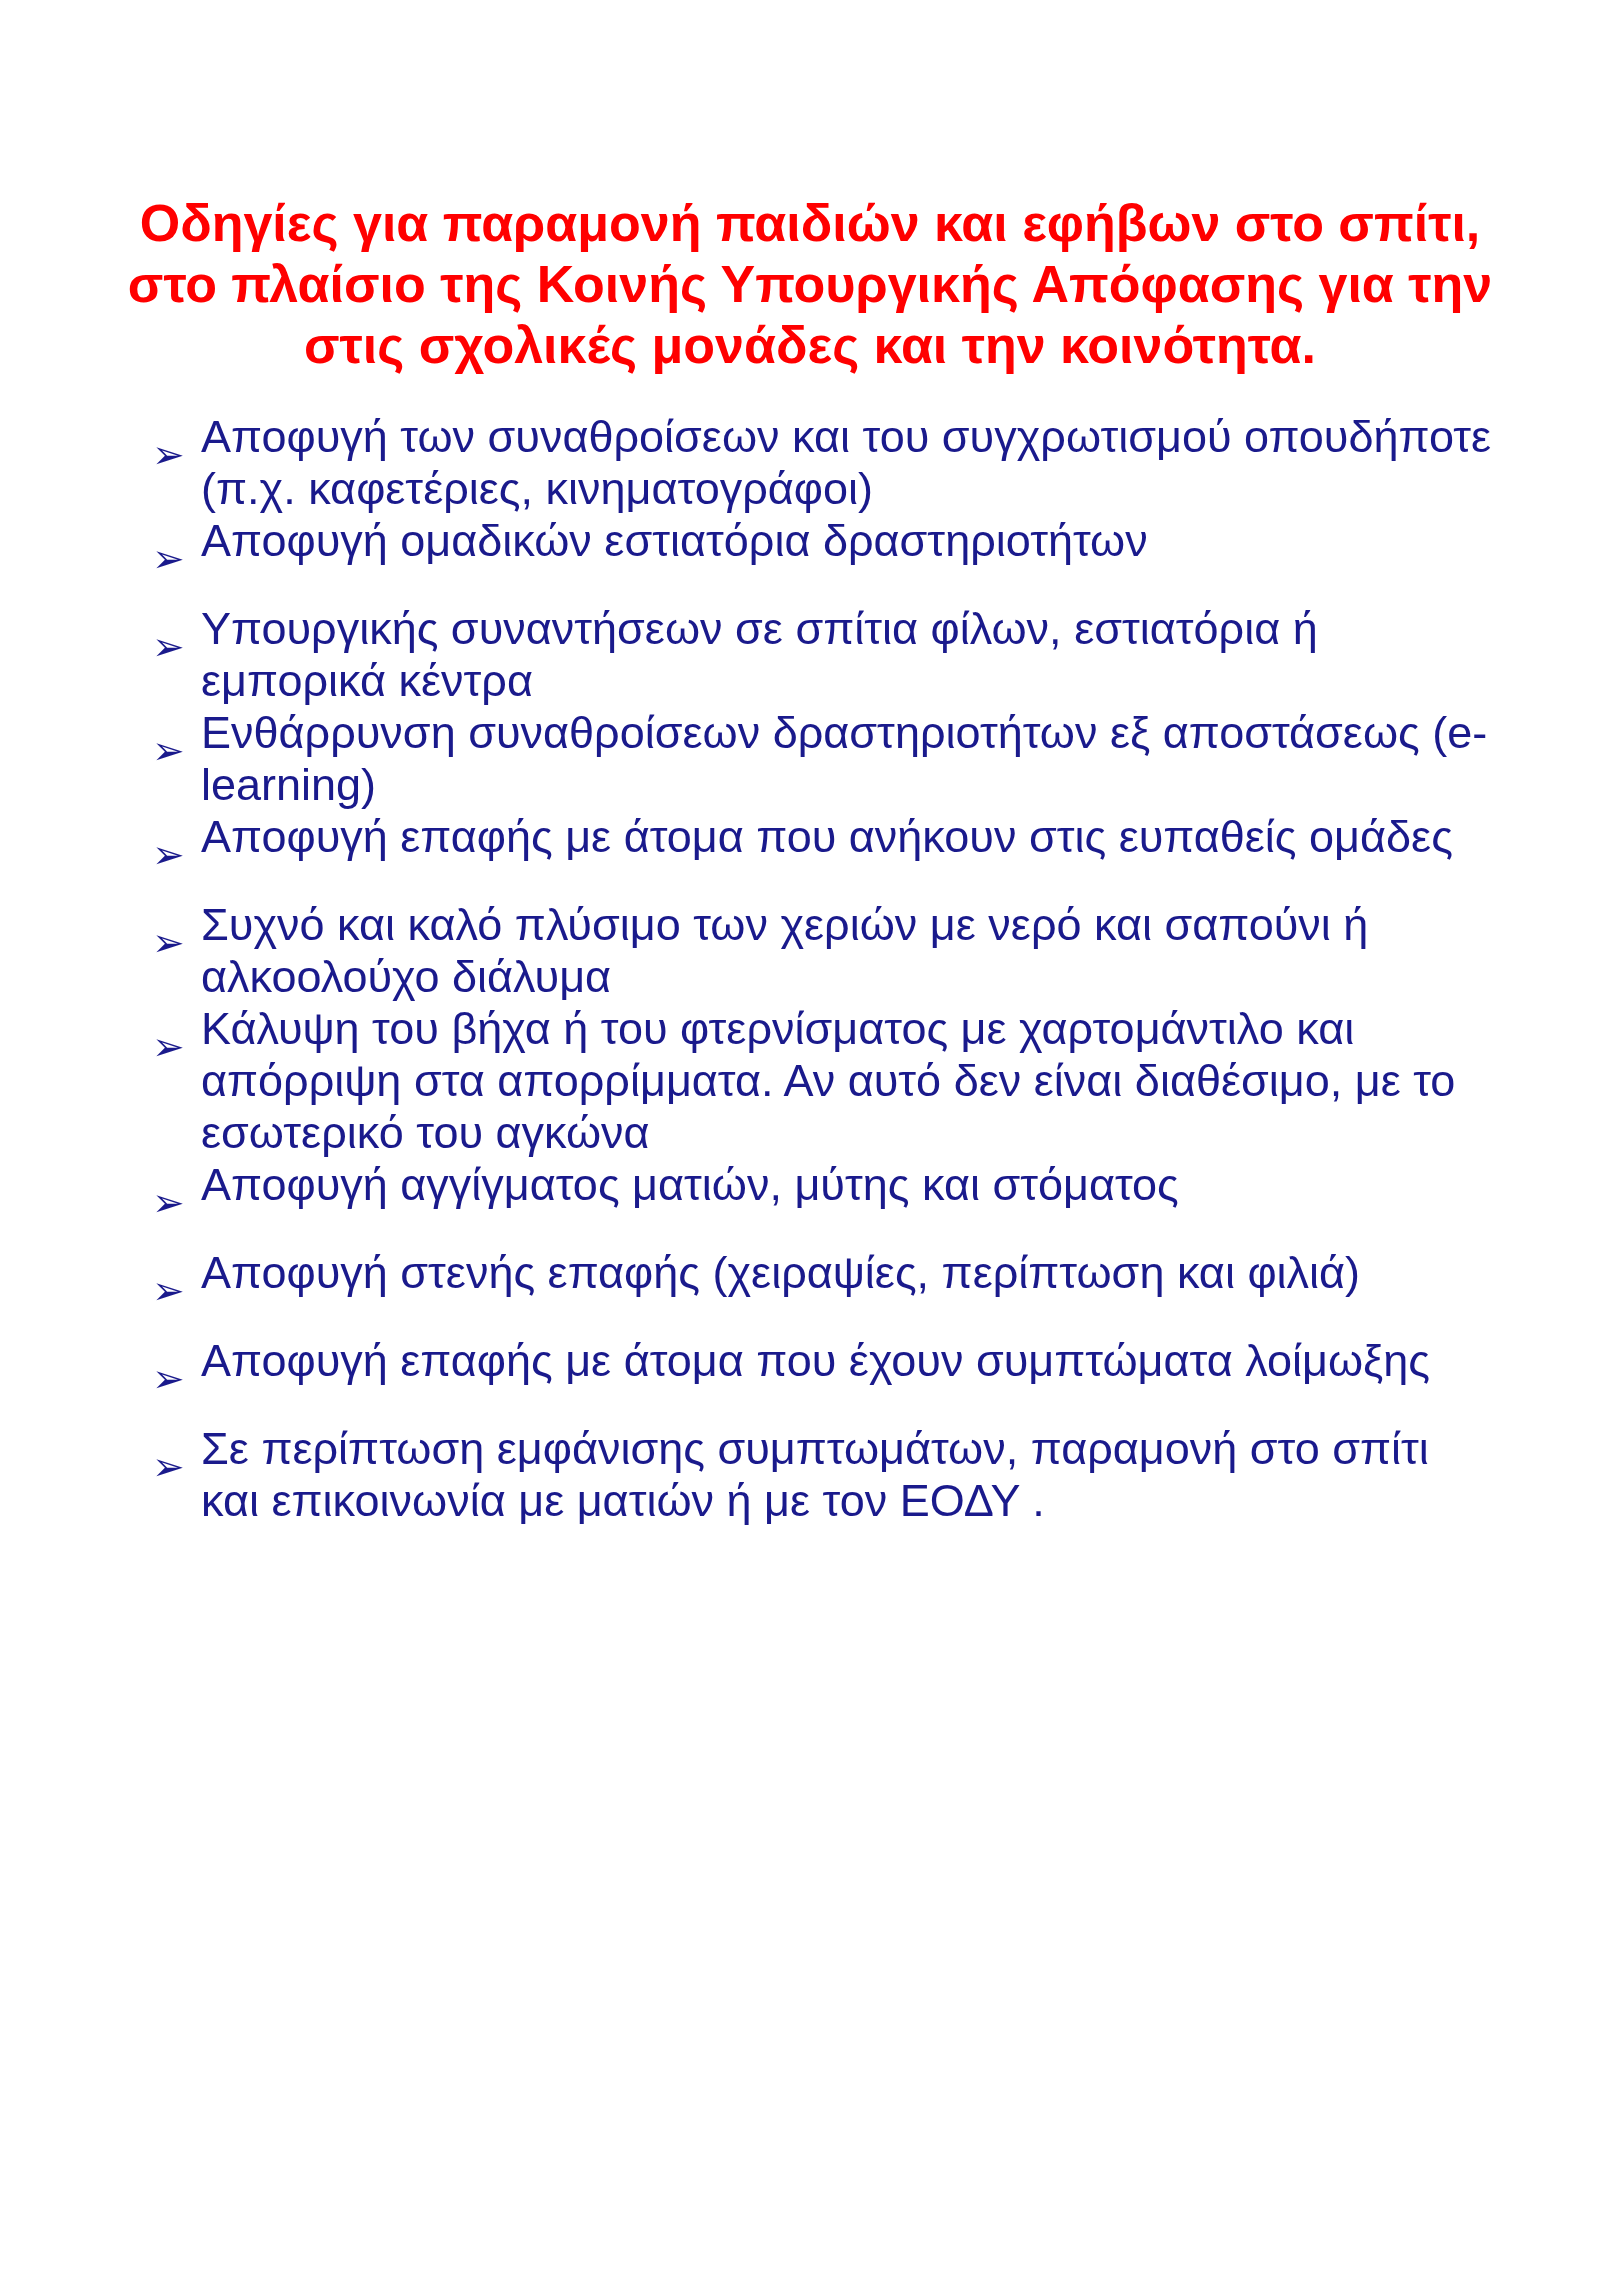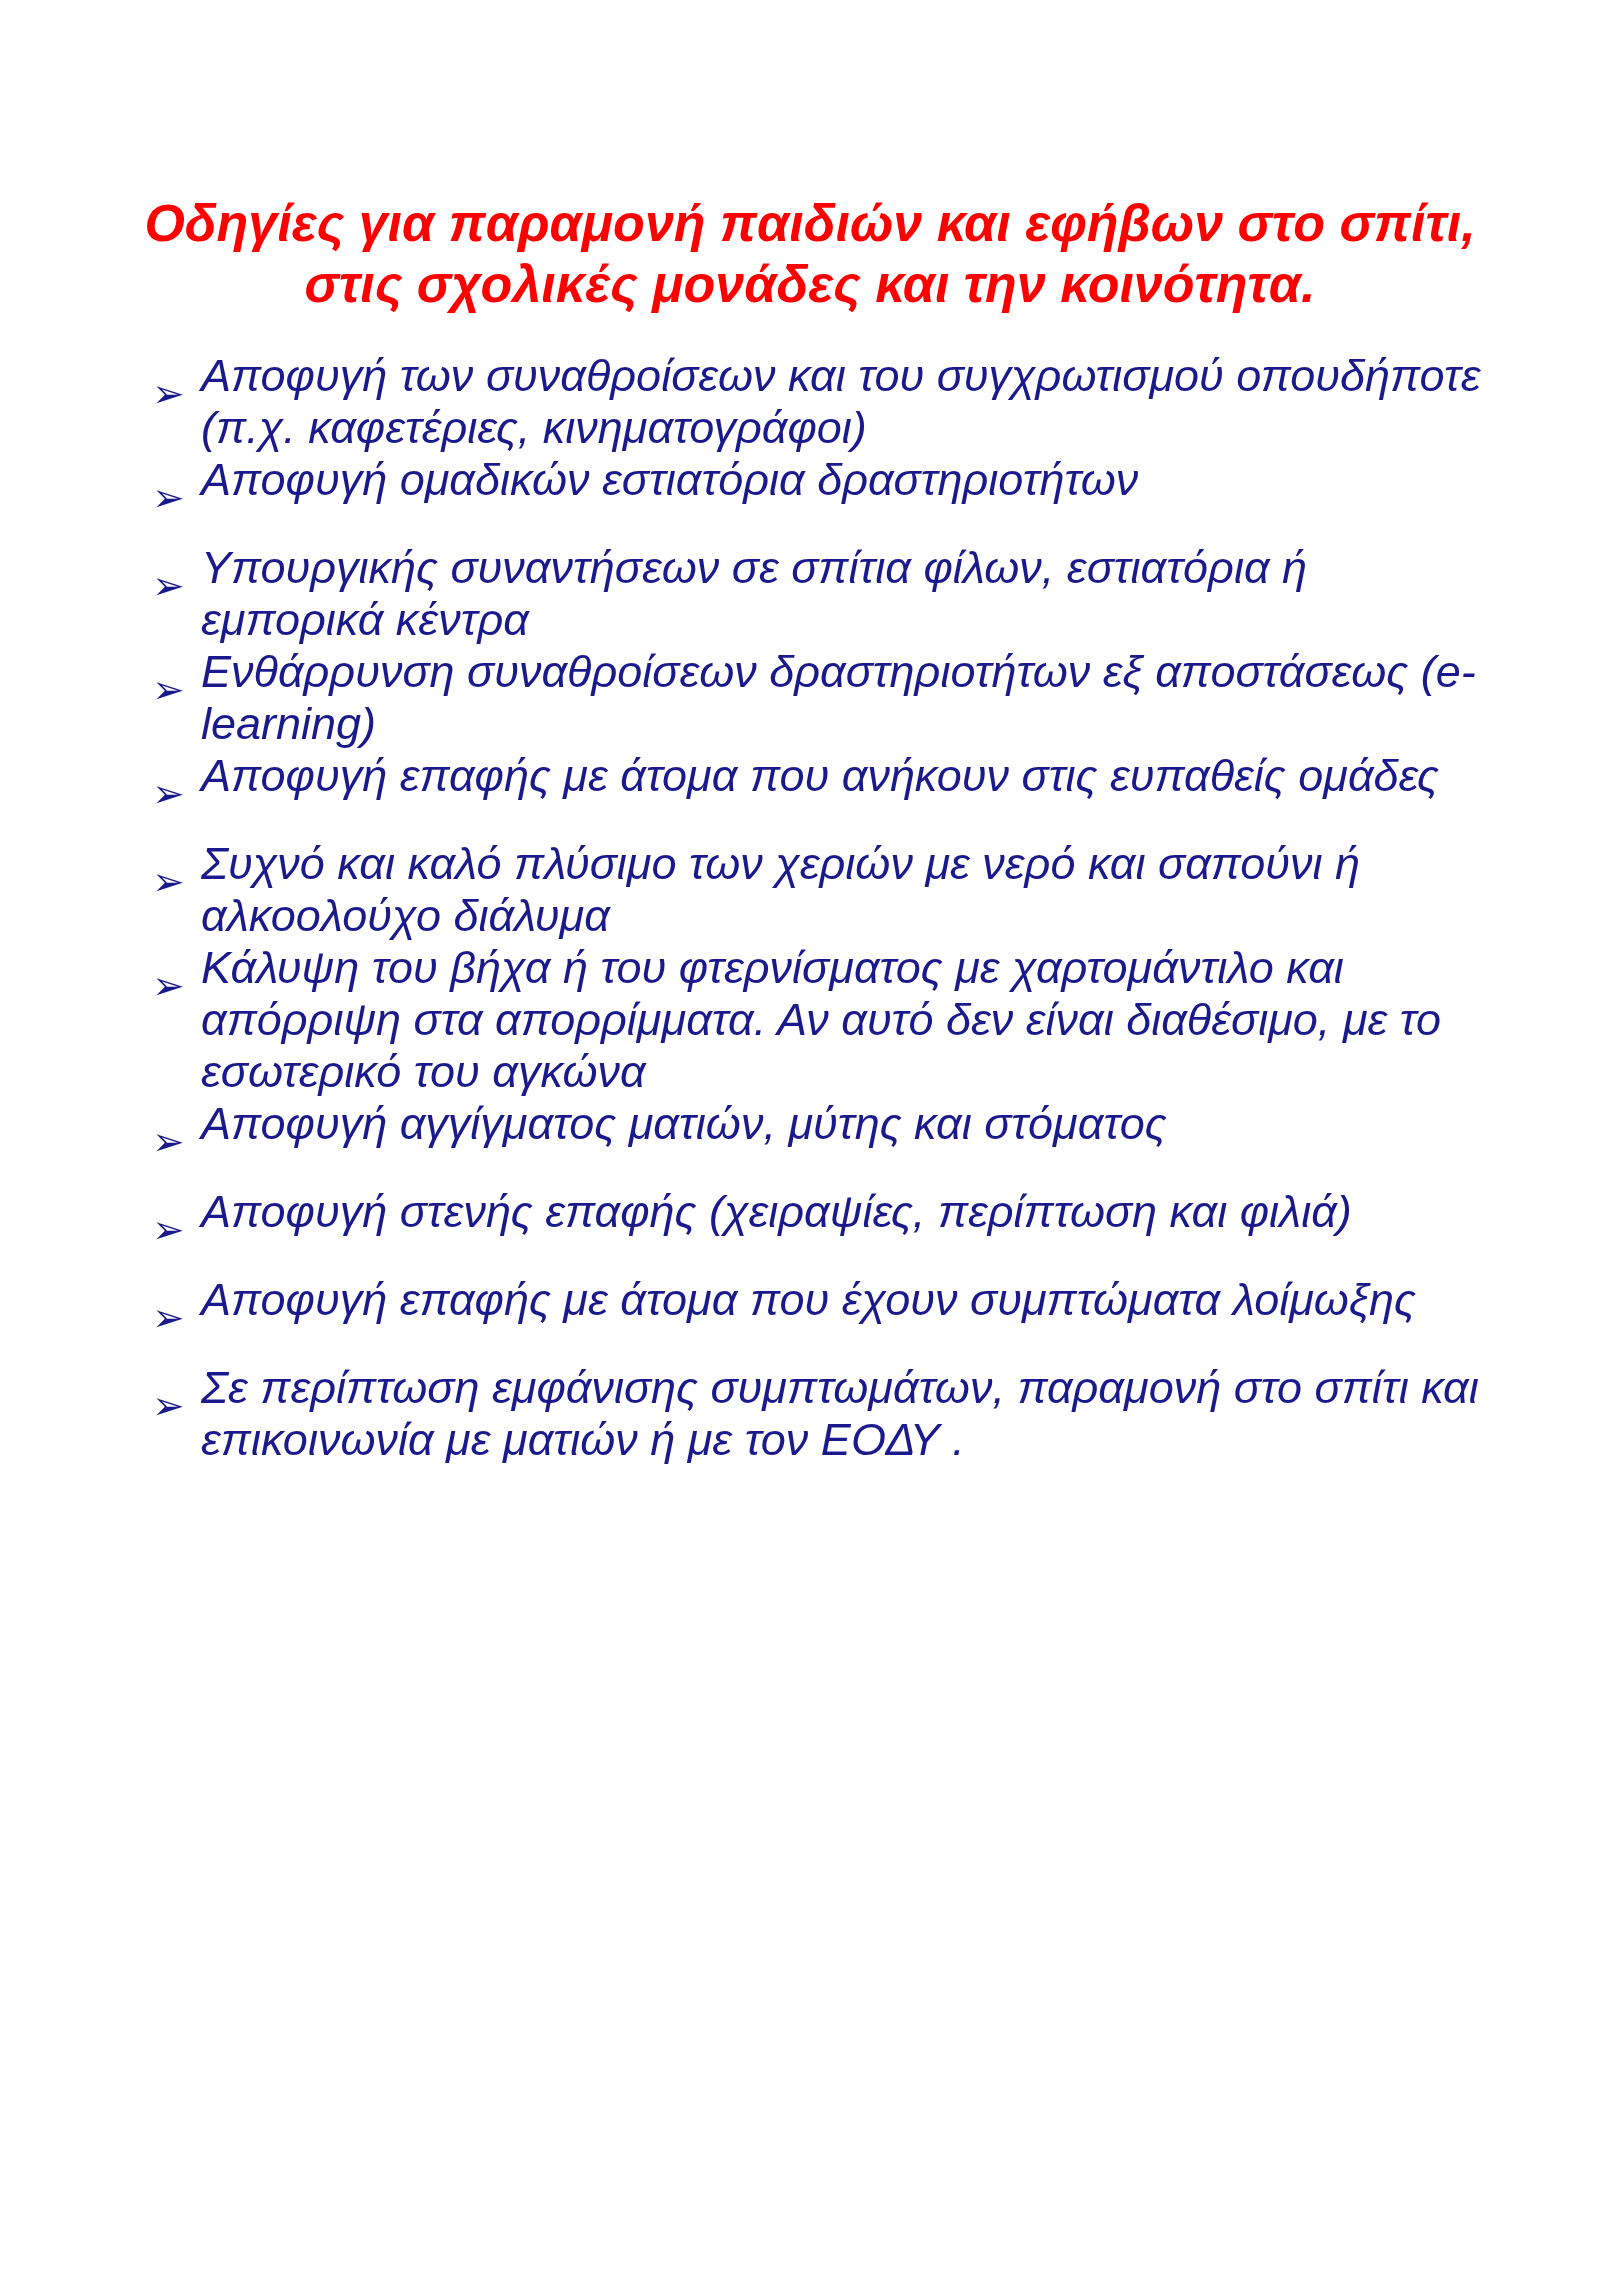--- a/index.html
+++ b/index.html
@@ -7,21 +7,20 @@
     padding: 0;
     background: #ffffff;
   }
   .page {
     position: relative;
     width: 1620px;
     height: 2293px;
     background: #ffffff;
     overflow: hidden;
     font-family: "Liberation Sans", "DejaVu Sans", sans-serif;
-    font-style: italic;
   }
   .title {
     padding-top: 193px;
     text-align: center;
     color: #ff0000;
     font-size: 52px;
     font-weight: bold;
     line-height: 61px;
     letter-spacing: 0px;
   }
@@ -54,20 +53,21 @@
     line-height: 52px;
   }
 </style>
 </head>
 <body>
 
 <div class="page">
 
   <div class="title">
     <span class="title-line">Οδηγίες για παραμονή παιδιών και εφήβων στο σπίτι,</span>
+    <span class="title-line">στο πλαίσιο της Κοινής Υπουργικής Απόφασης για την</span>
     <span class="title-line">στις σχολικές μονάδες και την κοινότητα.</span>
   </div>
 
   <ul class="guidelines">
     <li>
       <span class="bullet">➢</span>
       <span class="item-text">Αποφυγή των συναθροίσεων και του συγχρωτισμού οπουδήποτε (π.χ. καφετέριες, κινηματογράφοι)</span>
     </li>
     <li>
       <span class="bullet">➢</span>

